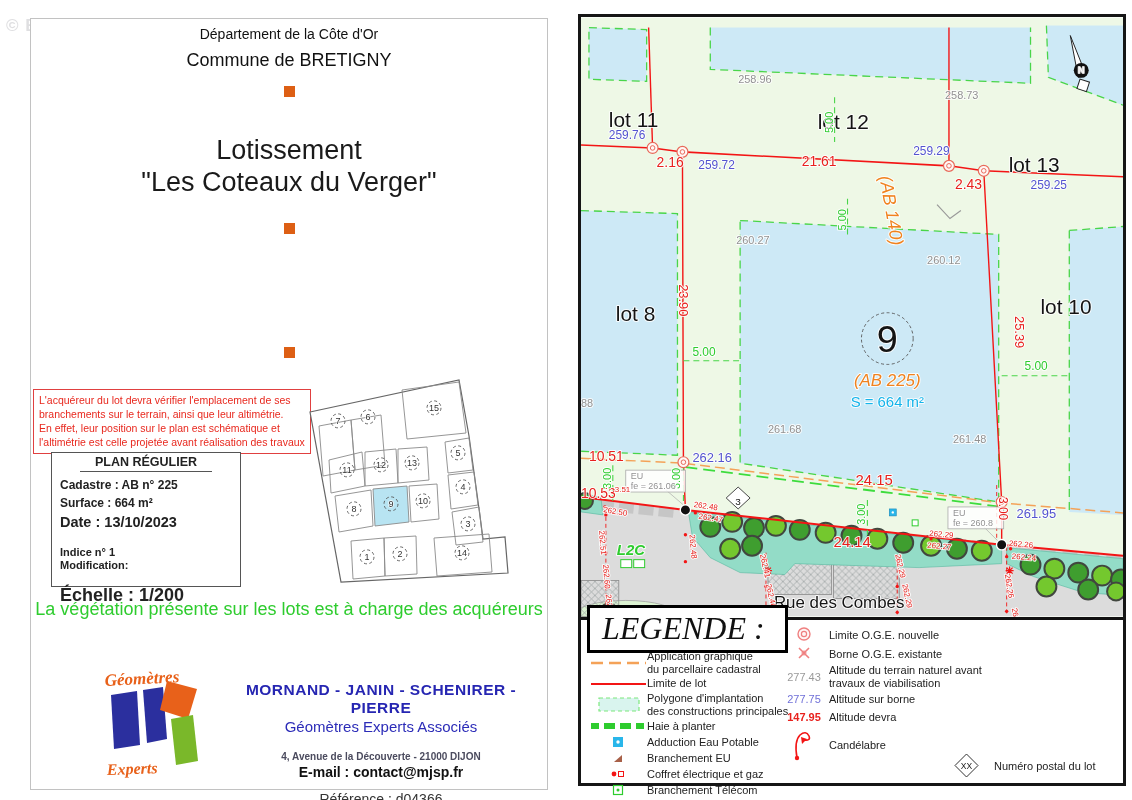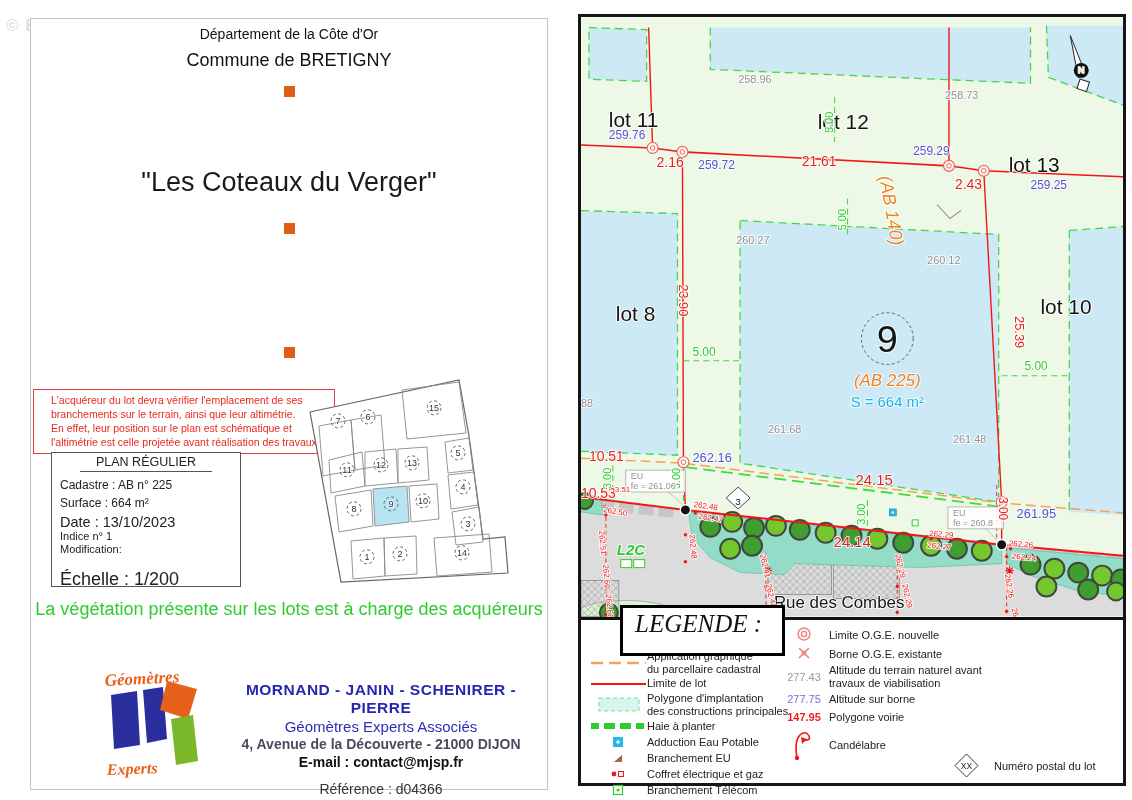--- a/index.html
+++ b/index.html
@@ -11,30 +11,30 @@
   .left-page{position:absolute;left:30px;top:18px;width:516px;height:770px;
              border:1px solid #c2c2c2;background:#fff;}
   .dept{position:absolute;top:7px;left:0;width:100%;text-align:center;font-size:14px;color:#111;}
   .commune{position:absolute;top:31px;left:0;width:100%;text-align:center;font-size:18px;color:#111;}
   .osq{position:absolute;width:11px;height:11px;background:#dd5f14;}
   .big-title{position:absolute;left:0;width:100%;text-align:center;font-size:27px;color:#1a1a1a;}
   .banner{position:absolute;left:65px;top:225px;width:370px;height:44px;background:#24249c;
           color:#fff;font-size:27px;display:flex;align-items:center;justify-content:center;
           letter-spacing:1px;}
   .warnbox{position:absolute;left:2px;top:370px;width:266px;border:1px solid #e04040;
-           padding:4px 17px;font-size:10.5px;line-height:1.32;color:#e8281e;white-space:pre-line;}
-  .regbox{position:absolute;left:20px;top:433px;width:188px;height:133px;border:1px solid #555;background:#fff;}
+           padding:4px 5px;font-size:10.5px;line-height:1.32;color:#e8281e;white-space:pre-line;}
+  .regbox{position:absolute;left:20px;top:433px;width:188px;height:133px;border:1px solid #555;background:#fff;font-weight:bold;}
   .regbox .rtitle{font-size:12.5px;text-align:center;padding:2px 0;border-bottom:1px solid #555;
                   width:70%;margin:0 auto;color:#222;}
   .regbox .rline{padding-left:8px;color:#222;}
   .veg-note{position:absolute;left:0;top:580px;width:100%;text-align:center;font-size:18px;color:#2ecc2e;}
   .firm{position:absolute;left:185px;top:662px;width:330px;text-align:center;}
   .firm .names{font-size:15.5px;font-weight:bold;color:#2626b2;letter-spacing:.5px;}
   .firm .subtitle{font-size:15px;color:#2c2cb8;margin-top:1px;}
-  .firm .address{font-size:14px;font-weight:bold;color:#4b4b5e;margin-top:1px;}
+  .firm .address{font-size:10px;font-weight:bold;color:#4b4b5e;margin-top:16px;}
   .firm .phone{font-size:12.5px;color:#333;margin-top:2px;}
   .firm .email{font-size:14px;font-weight:600;color:#111;margin-top:2px;}
   .firm .reference{font-size:14px;color:#333;margin-top:11px;}
   
   .right-page{position:absolute;left:578px;top:14px;width:548px;height:772px;
               border:3px solid #161616;background:#fff;box-sizing:border-box;}
   .map-wrap{position:absolute;left:0;top:0;width:542px;height:600px;}
   svg .ml{font-family:"Liberation Sans",sans-serif;paint-order:stroke;stroke:rgba(255,255,255,.85);
           stroke-width:2px;stroke-linejoin:round;}
   svg .ins{fill:#333;stroke-width:1.4px;}
@@ -46,22 +46,22 @@
   .gdash{fill:none;stroke:#49d549;stroke-width:1.3;stroke-dasharray:8,5;}
   .bluepoly{fill:#cde9f6;}
   .redline{stroke:#f31515;fill:none;}
   .t1{fill:#3f9e2f;stroke:#41473f;stroke-width:2px;}
   .t2{fill:#74c82e;stroke:#41473f;stroke-width:2px;}
   .paver{fill:#c6c6c6;}
   
   .legend{position:absolute;left:0;top:600px;width:542px;height:163px;border-top:3px solid #111;
           background:#fff;font-size:11px;color:#222;}
   .leg-title{position:absolute;left:6px;top:-15px;background:#fff;border:3px solid #000;
-             padding:2px 20px 15px 12px;font-family:"Liberation Serif",serif;font-style:italic;
-             font-size:25px;color:#111;z-index:5;margin-left:33px;}
+             padding:2px 20px 3px 12px;font-family:"Liberation Serif",serif;font-style:italic;
+             font-size:32px;color:#111;z-index:5;}
   .leg-left{position:absolute;left:8px;top:30px;width:262px;}
   .lrow{display:flex;align-items:center;margin-bottom:1px;min-height:15px;}
   .licon{width:58px;flex:none;display:flex;justify-content:center;align-items:center;}
   .llabel{white-space:pre-line;line-height:1.15;}
   .leg-mid{position:absolute;left:198px;top:6px;width:260px;}
   .mrow{display:flex;align-items:center;margin-bottom:2px;min-height:16px;}
   .mval{width:50px;flex:none;text-align:center;font-size:11px;}
   .v-gray{color:#9a9a9a}.v-blue{color:#7070d8}.v-red{color:#e8211d;font-weight:bold}
   .leg-postal{position:absolute;left:372px;top:132px;display:flex;align-items:center;}
   .leg-postal .plabel{margin-left:14px;}
@@ -69,35 +69,36 @@
 </head>
 <body>
 
 <div id="stage">
   <div class="watermark">© EtreProprio.com</div>
 
   <div class="left-page">
     <div class="dept">Département de la Côte d'Or</div>
     <div class="commune">Commune de BRETIGNY</div>
     <div class="osq" style="left:253px;top:67px;"></div>
+    <div class="big-title" style="top:116px;">Lotissement</div>
     <div class="big-title" style="top:148px;">"Les Coteaux du Verger"</div>
     <div class="osq" style="left:253px;top:204px;"></div>
     <div class="osq" style="left:253px;top:328px;"></div>
 
     <div class="warnbox">L'acquéreur du lot devra vérifier l'emplacement de ses
 branchements sur le terrain, ainsi que leur altimétrie.
 En effet, leur position sur le plan est schématique et
 l'altimétrie est celle projetée avant réalisation des travaux</div>
 
     <div class="regbox">
       <div class="rtitle">PLAN RÉGULIER</div>
       <div class="rline" style="font-size:12px;margin-top:6px;">Cadastre : AB n° 225</div>
       <div class="rline" style="font-size:12px;margin-top:4px;">Surface :  664 m²</div>
       <div class="rline" style="font-size:14.5px;margin-top:4px;">Date : 13/10/2023</div>
-      <div class="rline" style="font-size:11px;margin-top:0;">Indice n° 1</div>
+      <div class="rline" style="font-size:11px;margin-top:16px;">Indice n° 1</div>
       <div class="rline" style="font-size:11px;margin-top:1px;">Modification:</div>
       <div class="rline" style="font-size:18px;margin-top:14px;">Échelle :  1/200</div>
     </div>
 
     <svg class="inset" style="position:absolute;left:268px;top:357px;" width="220" height="215" viewBox="0 0 220 215">
       <path d="M11,36 L160,4 L170,60 L181,140 L184,163 L206,161 L209,197 L42,206 Z" fill="#fff" stroke="#666" stroke-width="1.2"></path>
       <g>
         <path class="iq" d="M20,50 L52,44 L56,94 L24,100 Z"></path>
         <path class="iq" d="M52,44 L82,39 L86,89 L56,94 Z"></path>
         <path class="iq" d="M103,14 L160,6 L167,57 L108,63 Z"></path>
@@ -521,21 +522,21 @@
           <span class="mval v-gray">277.43</span>
           <span class="llabel">Altitude du terrain naturel avant
 travaux de viabilisation</span>
         </div>
         <div class="mrow">
           <span class="mval v-blue">277.75</span>
           <span class="llabel">Altitude sur borne</span>
         </div>
         <div class="mrow">
           <span class="mval v-red">147.95</span>
-          <span class="llabel">Polygone voirie</span>
+          <span class="llabel">Altitude devra</span>
         </div>
         <div class="mrow" style="min-height:36px;">
           <span class="mval">
             <svg width="26" height="34">
                 <path d="M6,31 Q3,14 9,8 Q15,3 18,9 Q20,14 13,13" stroke="#f31515" stroke-width="1.6" fill="none"></path>
                 <polygon points="10,10 16,12 11,17" fill="#f31515"></polygon>
                 <circle cx="6" cy="31" r="2.2" fill="#f31515"></circle>
               </svg>
           </span>
             <span class="llabel">Candélabre</span>

